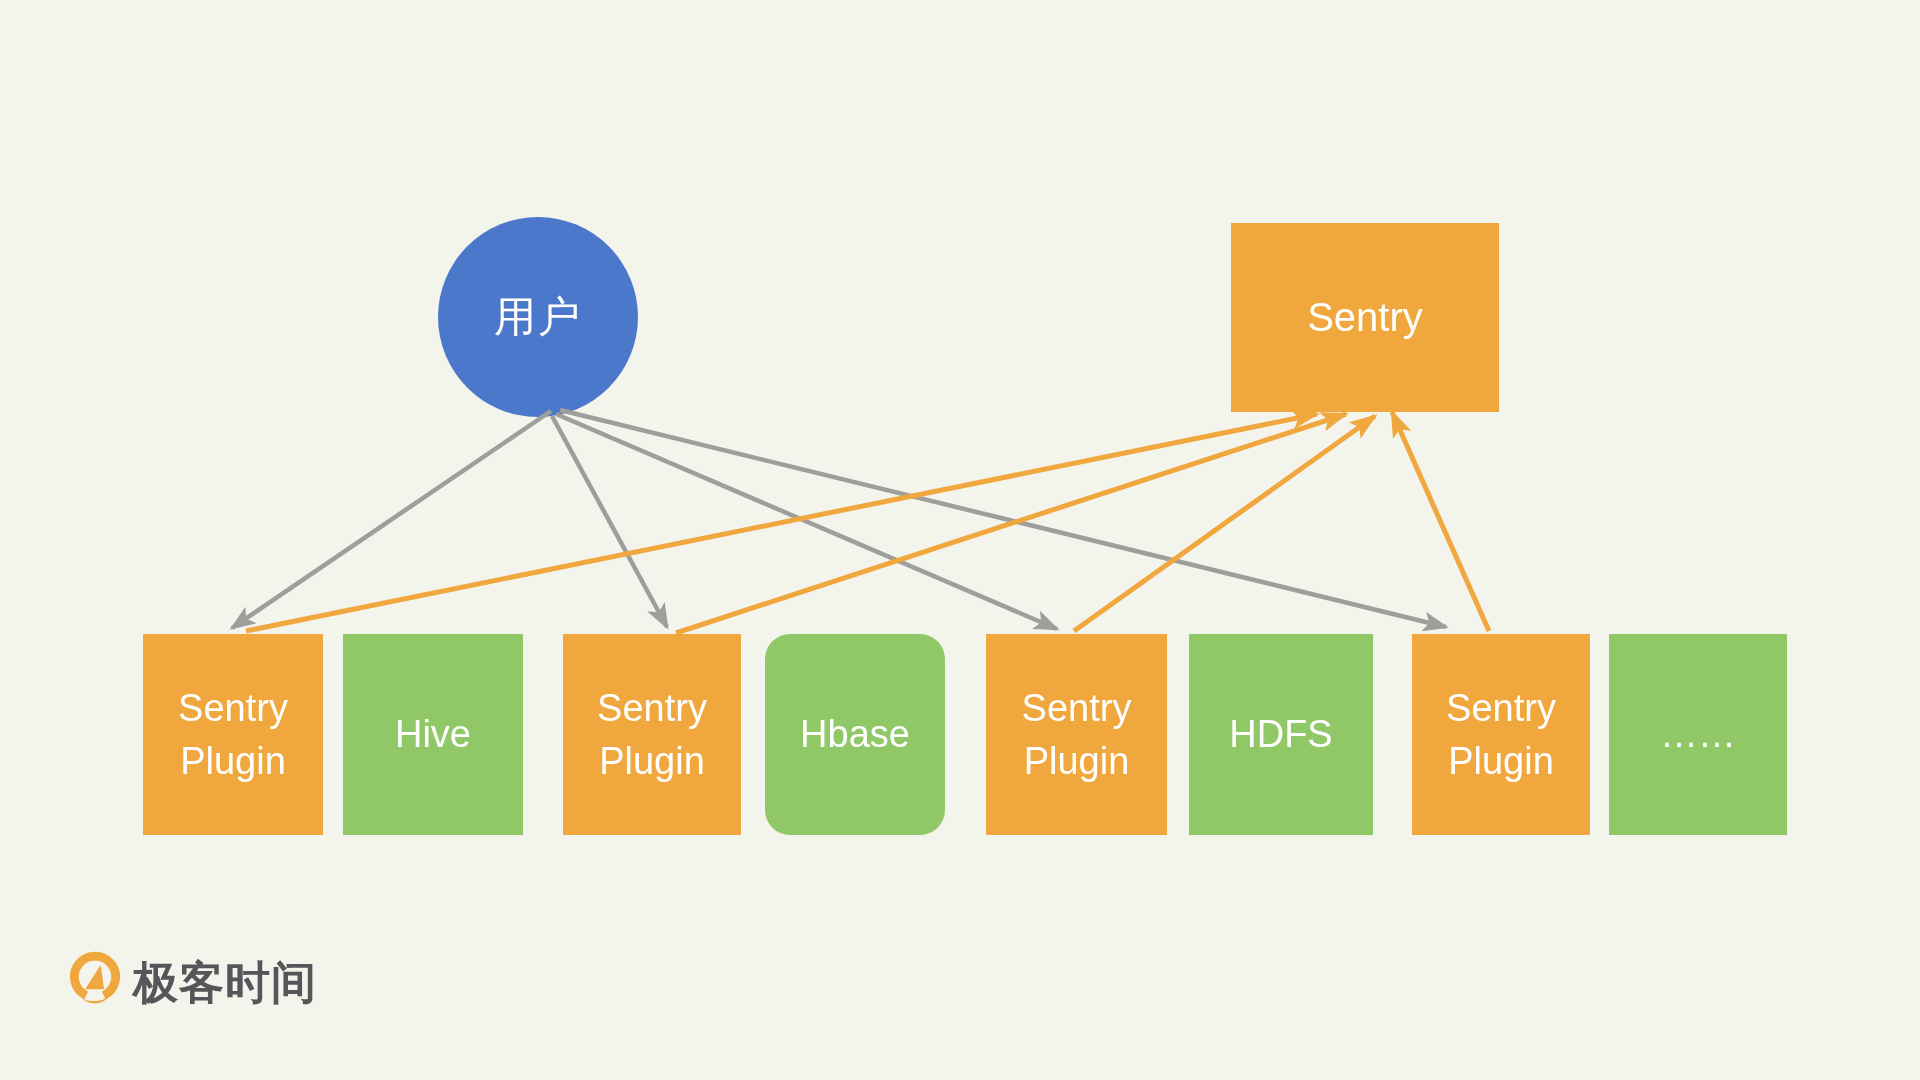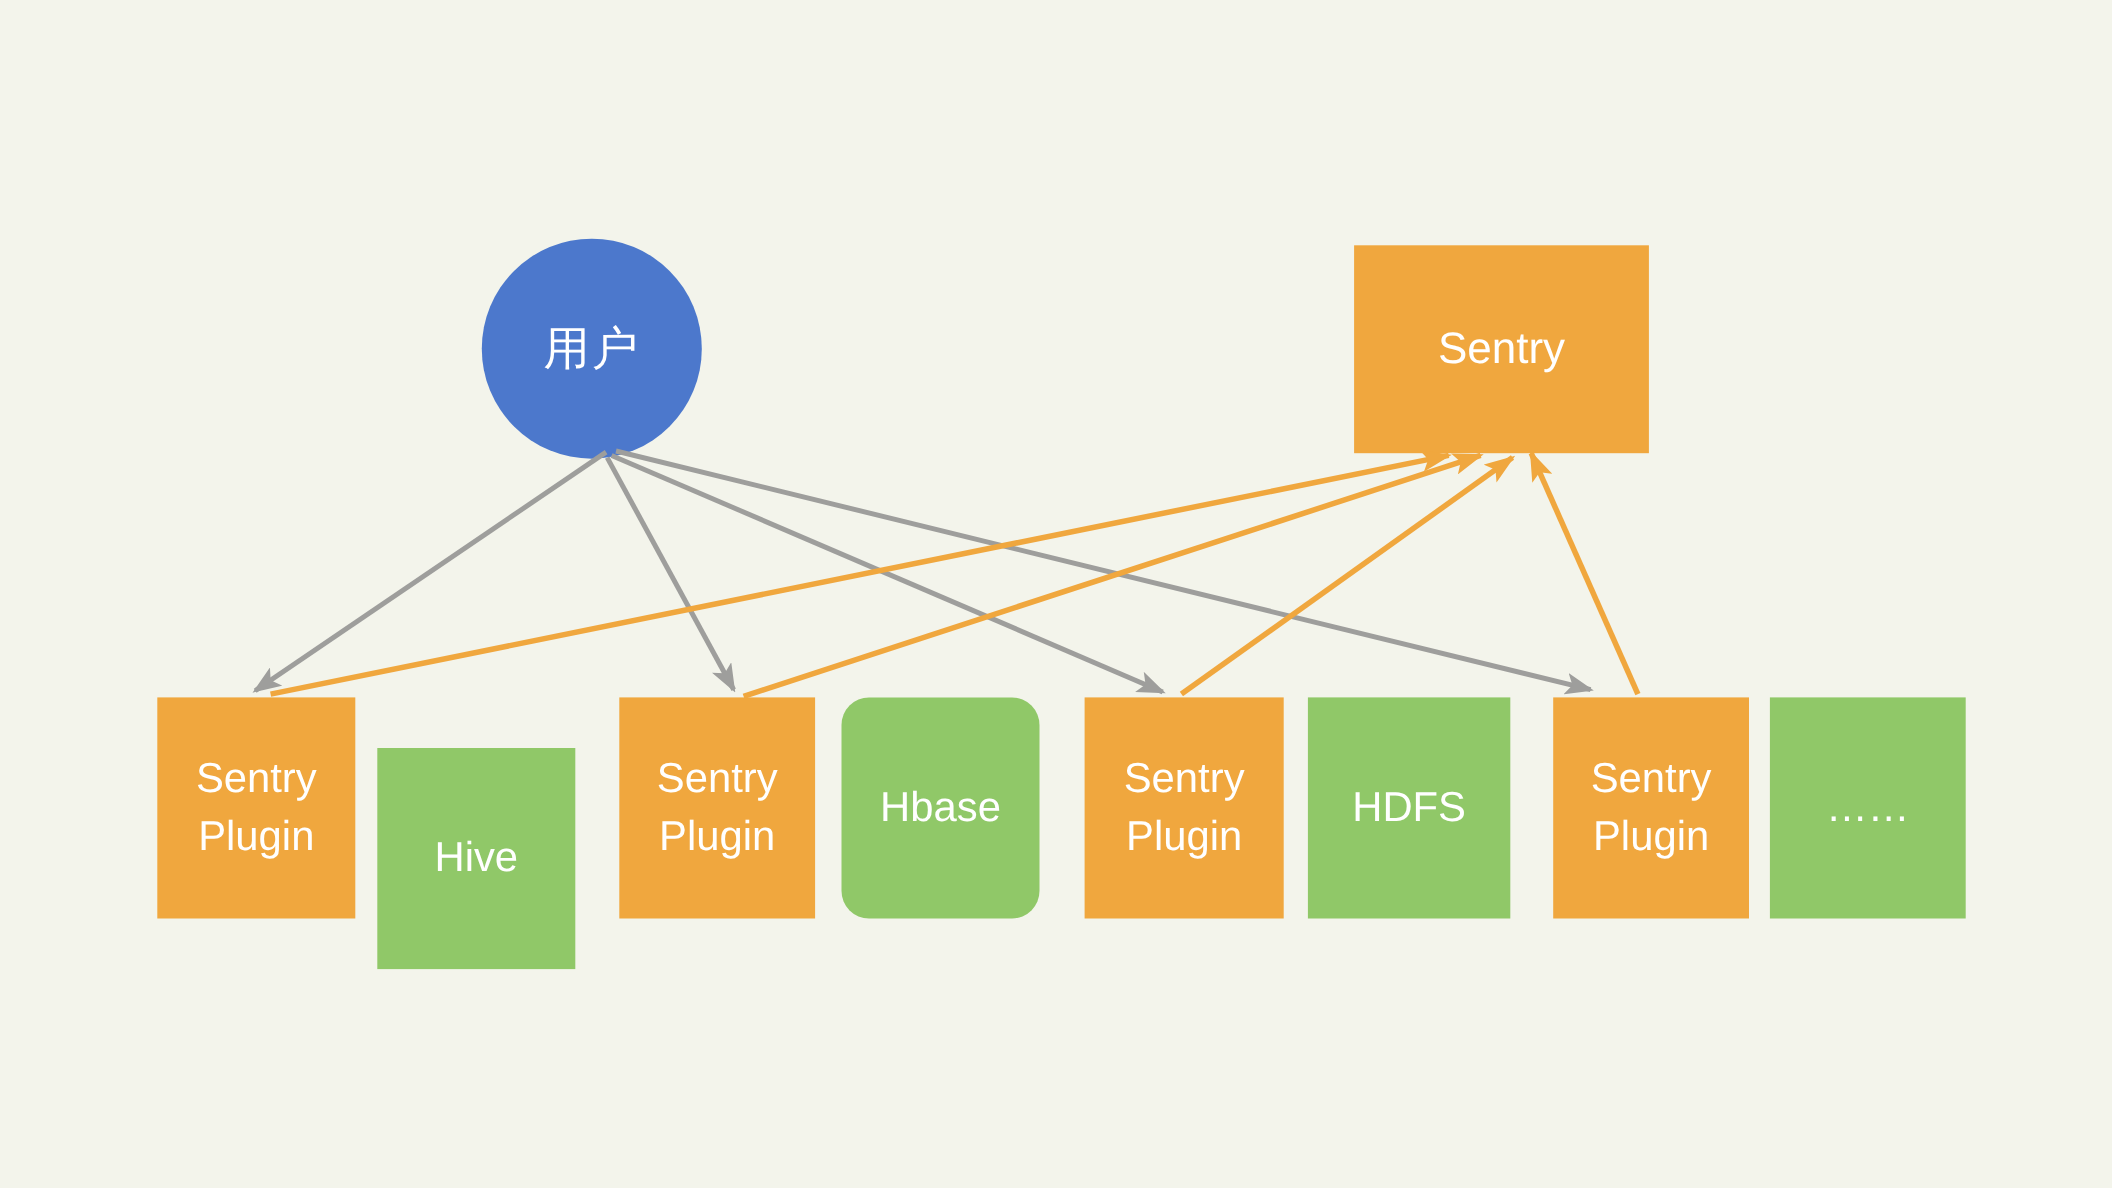--- a/index.html
+++ b/index.html
@@ -46,21 +46,21 @@
   </div>
 
   <div class="node" id="node-user" style="background: rgb(76, 120, 204);">
     <span class="lbl" style="color: rgb(255, 255, 255);">用户</span>
   </div>
 
   <div id="services-row">
       <div class="node svc" style="left: 143px; width: 180px; background: rgb(240, 167, 62);">
         <span class="lbl" style="color: rgb(255, 255, 255);">Sentry Plugin</span>
       </div>
-      <div class="node svc" style="left: 343px; width: 180px; background: rgb(144, 200, 104); margin-top: 46px;">
+      <div class="node svc" style="left: 343px; width: 180px; background: rgb(144, 200, 104);">
         <span class="lbl" style="color: rgb(255, 255, 255);">Hive</span>
       </div>
       <div class="node svc" style="left: 563px; width: 178px; background: rgb(240, 167, 62);">
         <span class="lbl" style="color: rgb(255, 255, 255);">Sentry Plugin</span>
       </div>
       <div class="node svc" style="left: 765px; width: 180px; background: rgb(144, 200, 104); border-radius: 25px;">
         <span class="lbl" style="color: rgb(255, 255, 255);">Hbase</span>
       </div>
       <div class="node svc" style="left: 986px; width: 181px; background: rgb(240, 167, 62);">
         <span class="lbl" style="color: rgb(255, 255, 255);">Sentry Plugin</span>
@@ -69,14 +69,24 @@
         <span class="lbl" style="color: rgb(255, 255, 255);">HDFS</span>
       </div>
       <div class="node svc" style="left: 1412px; width: 178px; background: rgb(240, 167, 62);">
         <span class="lbl" style="color: rgb(255, 255, 255);">Sentry Plugin</span>
       </div>
       <div class="node svc" style="left: 1609px; width: 178px; background: rgb(144, 200, 104);">
         <span class="lbl" style="color: rgb(255, 255, 255);">……</span>
       </div>
     </div>
 
+  <div class="brand">
+    <svg class="brand-icon" viewBox="0 0 50 64" xmlns="http://www.w3.org/2000/svg">
+      <g id="brand-icon-g">
+        <path d="M16.5 44.1 A20 20 0 1 1 33.5 44.1" fill="none" stroke-width="8.6" stroke="#F0A73E"></path>
+        <path d="M15.5 38 L30.5 14.5 L33.8 38 Z" fill="#F0A73E"></path>
+        <path d="M12.5 47 C20 53.8 31.5 53.5 39 45 C30.5 50.5 20 50.8 12.5 47 Z" fill="#F0A73E"></path>
+      </g>
+    </svg>
+    <span class="brand-name" style="color: rgb(85, 85, 90);">极客时间</span>
+  </div>
 
 </div>
 
 </body></html>

